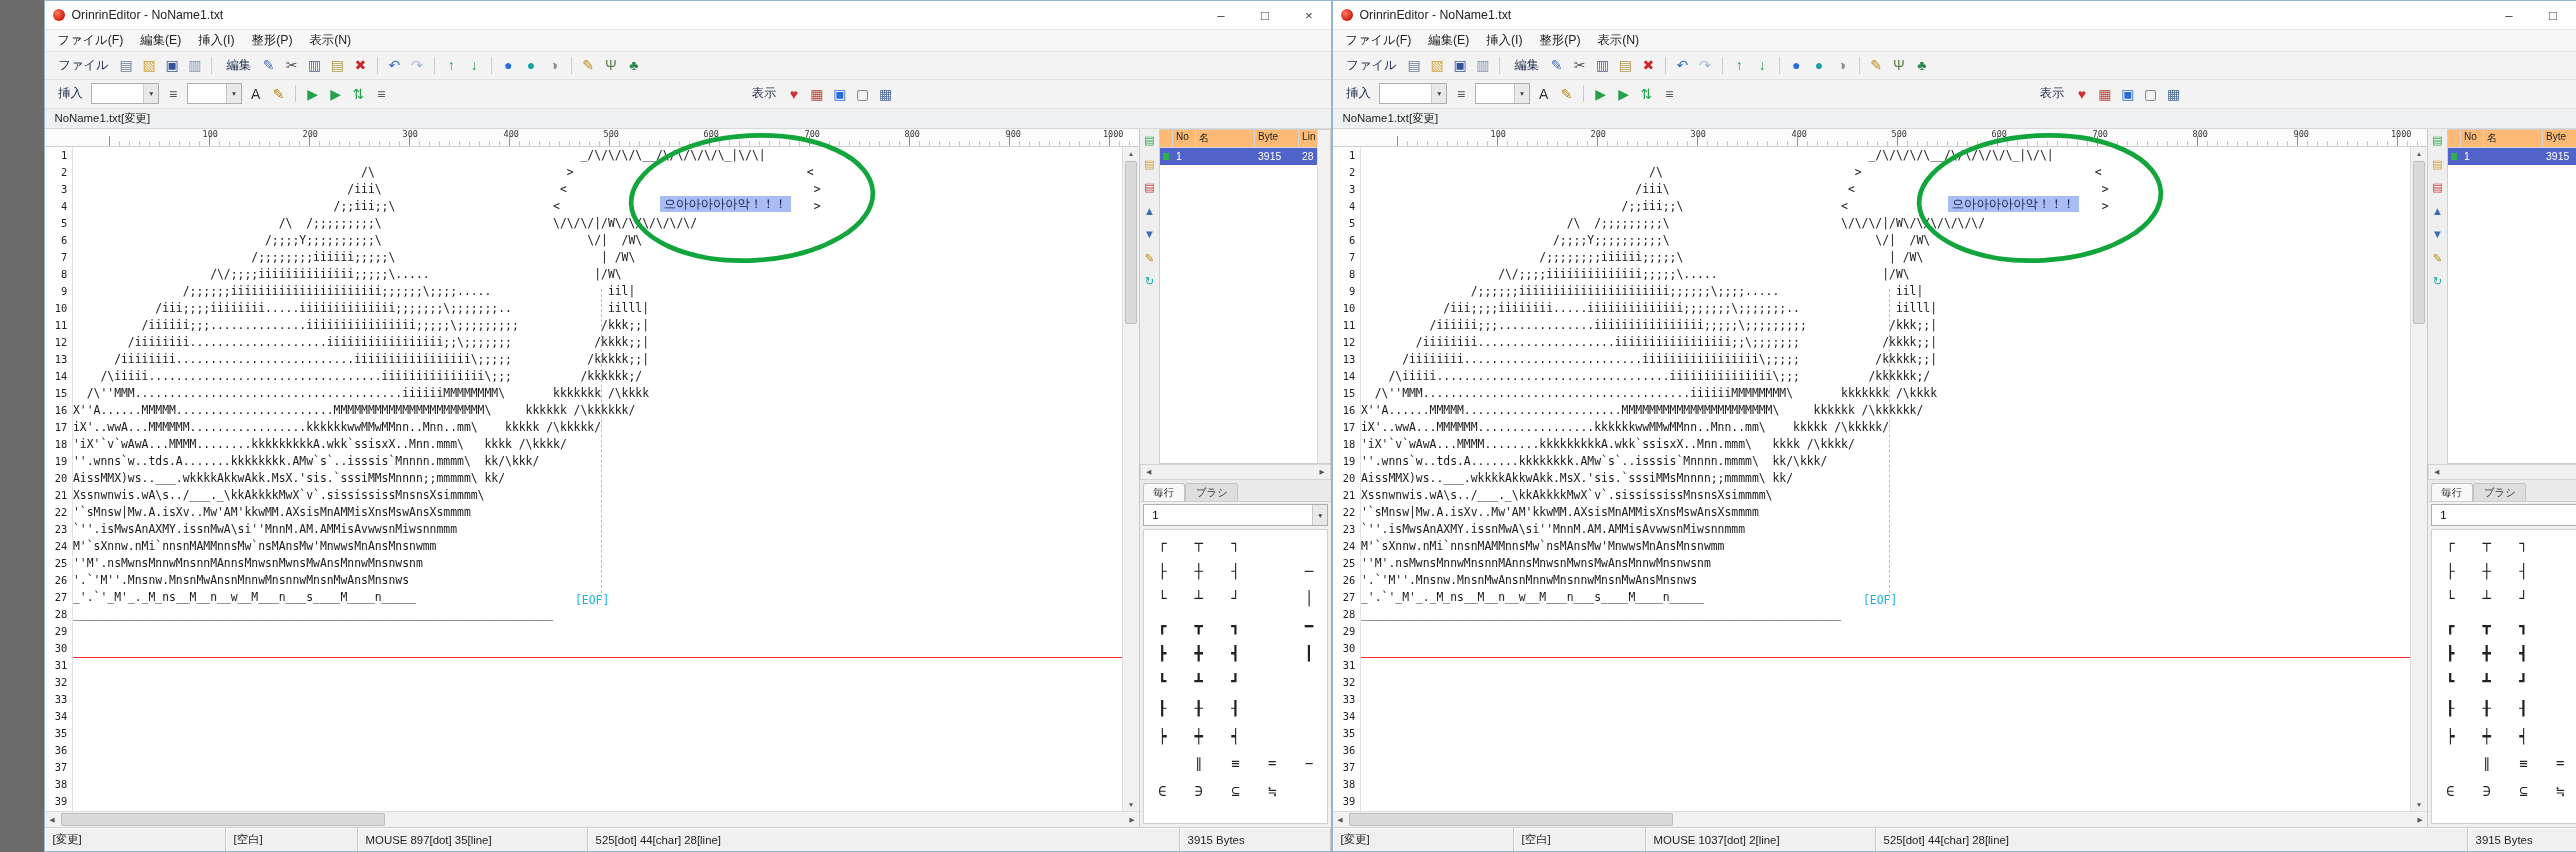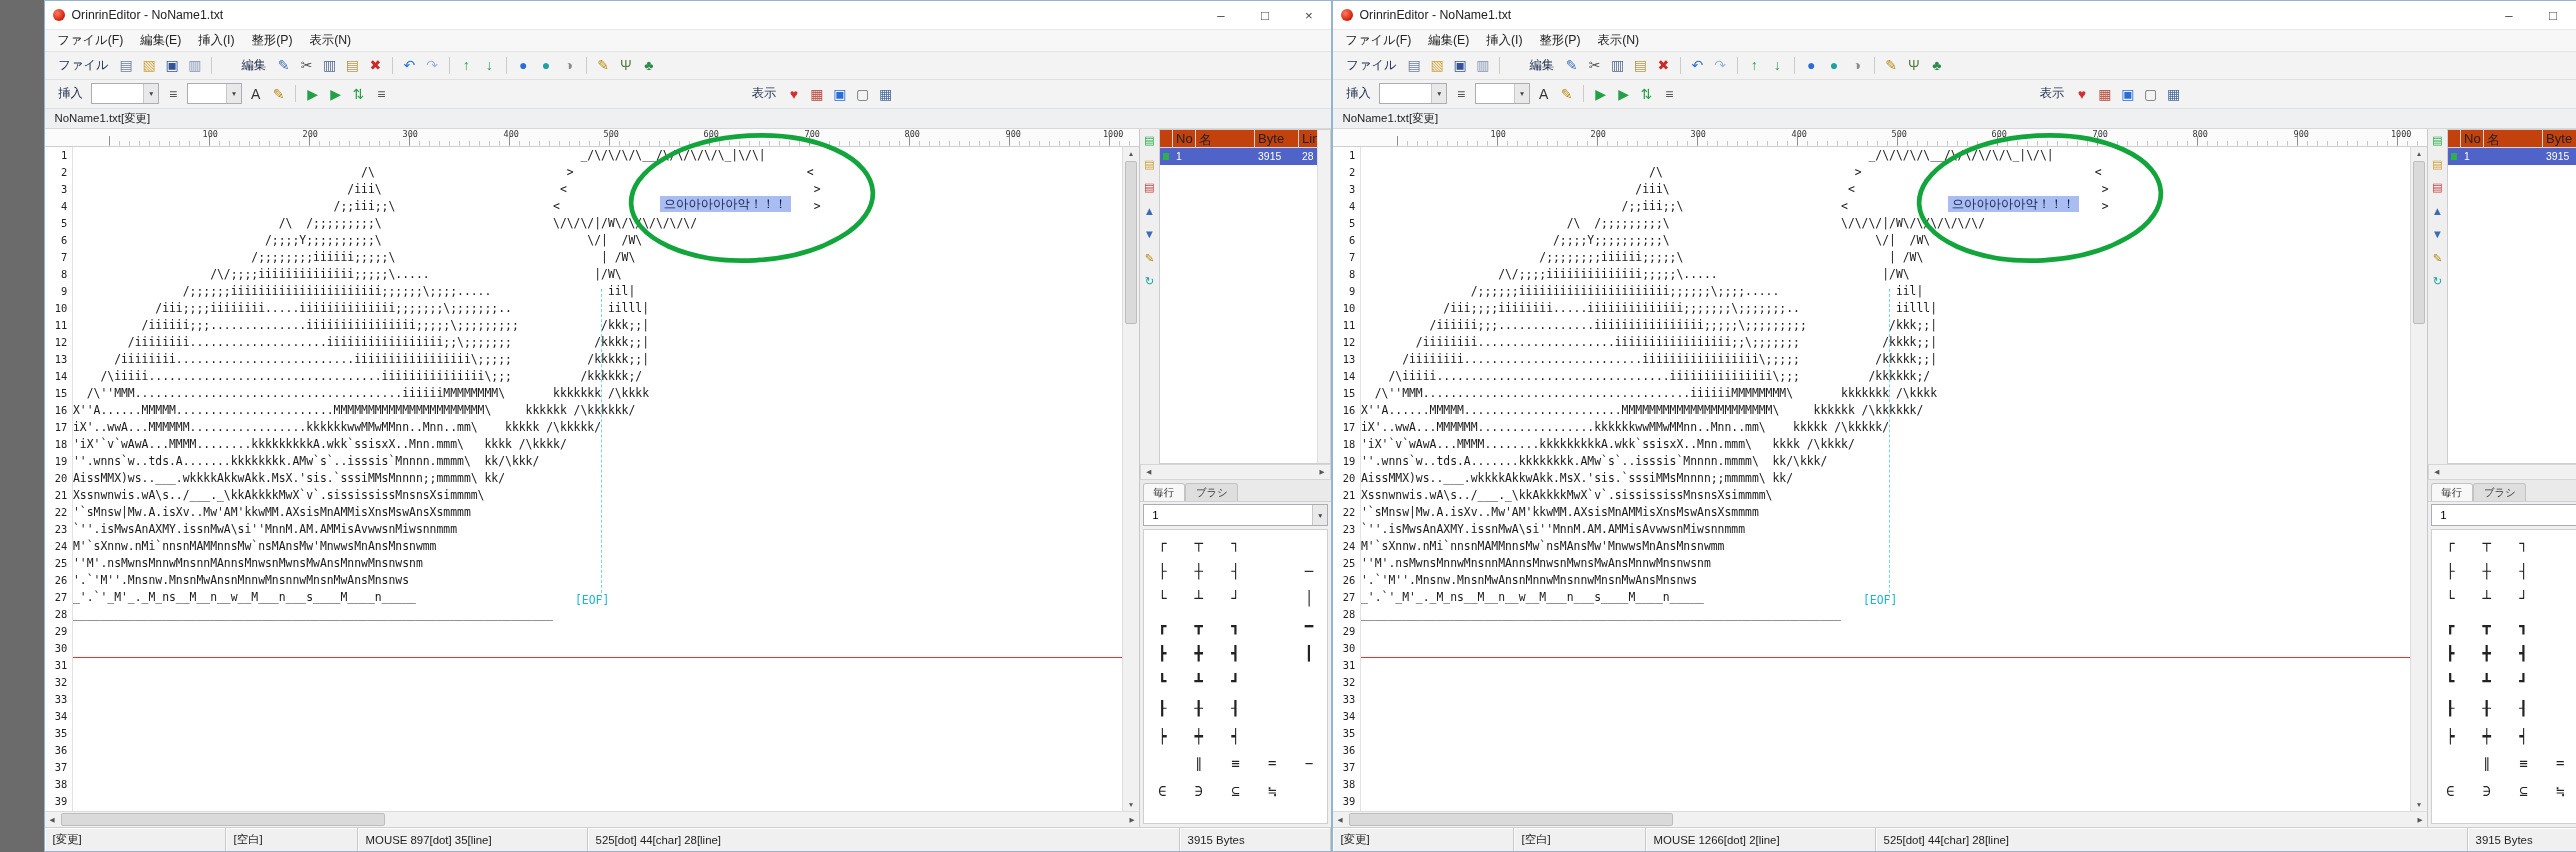--- a/index.html
+++ b/index.html
@@ -11,21 +11,21 @@
   .titlebar{height:28px;flex:0 0 auto;background:#ffffff;display:flex;align-items:center;padding-left:7.6px;gap:6.6px;border-bottom:0.9px solid #e8e8e8;}
   .app-icon{width:12.3px;height:12.3px;border-radius:50%;background:radial-gradient(circle at 35% 35%,#ff7a5c,#cf1d10 70%);flex:0 0 auto;}
   .title{font-size:12.3px;color:#222;}
   .win-controls{margin-left:auto;display:flex;height:100%;}
   .win-btn{width:44px;height:100%;display:flex;align-items:center;justify-content:center;font-size:13.3px;color:#444;}
   
   .menubar{height:21px;flex:0 0 auto;background:#f7f7f7;display:flex;align-items:center;padding-left:3.8px;font-size:12.3px;color:#222;border-bottom:0.9px solid #e3e3e3;}
   .menu-item{padding:0 8.5px;}
   
   .toolbar{display:flex;align-items:center;background:#f3f3f3;border-bottom:0.9px solid #e0e0e0;padding:0 3.8px;flex:0 0 auto;}
-  .toolbar1{height:26.5px;gap:15px;} .toolbar2{height:28px;}
+  .toolbar1{height:26.5px;} .toolbar2{height:28px;}
   .tb-group{display:flex;align-items:center;gap:0.9px;}
   .group-offset{margin-left:350px;}
   .tb-label{font-size:12.3px;color:#1c2b4a;padding:0 5.7px 0 9.5px;white-space:nowrap;}
   .tbicon{width:22px;height:21px;display:flex;align-items:center;justify-content:center;font-size:14px;border-radius:2.8px;cursor:default;}
   .vsep{width:0.9px;height:17px;background:#cbcbcb;margin:0 4.7px;display:inline-block;}
   .combo{height:19px;background:#fff;border:0.9px solid #abadb3;display:flex;align-items:center;justify-content:space-between;font-size:10.4px;margin:0 1.9px;}
   .combo-val{padding-left:3.8px;overflow:hidden;white-space:nowrap;}
   .combo-arrow{width:14px;height:100%;background:#e9e9e9;display:flex;align-items:center;justify-content:center;font-size:6.6px;color:#444;border-left:0.9px solid #c8c8c8;flex:0 0 auto;}
   
   .doc-label-row{height:19px;flex:0 0 auto;background:#eef0f2;display:flex;align-items:center;padding-left:9.5px;border-bottom:0.9px solid #d8d8d8;}
@@ -55,21 +55,21 @@
   .vthumb{margin:0.9px 1.9px;height:161px;background:#dadada;border:0.9px solid #bdbdbd;border-radius:1.9px;}
   .vscroll .bottom{margin-top:auto;}
   .hscroll{height:15px;flex:0 0 auto;background:#f1f1f1;border-top:0.9px solid #dcdcdc;display:flex;align-items:center;}
   .hthumb{width:322px;height:10.4px;margin:0 1.9px;background:#dadada;border:0.9px solid #bdbdbd;border-radius:1.9px;}
   
   .side-panel{width:191px;flex:0 0 auto;border-left:0.9px solid #c8c8c8;background:#f0f0f0;display:flex;flex-direction:column;}
   .side-top{height:335px;flex:0 0 auto;display:flex;}
   .side-strip{width:19px;flex:0 0 auto;display:flex;flex-direction:column;align-items:center;padding-top:4.7px;gap:9.5px;background:#efefef;}
   .strip-icon{width:14px;height:14px;display:flex;align-items:center;justify-content:center;font-size:11.4px;}
   .side-table{flex:1;background:#fff;border:0.9px solid #cfcfcf;position:relative;overflow:hidden;}
-  .tbl-header{display:flex;height:17px;background:#c2410c;border-bottom:0.9px solid #d5d5d5;font-size:13px;color:#222;}
+  .tbl-header{display:flex;height:17px;background:#fdba74;border-bottom:0.9px solid #d5d5d5;font-size:10px;color:#222;}
   .tbl-header .cell{border-right:0.9px solid #d5d5d5;padding:1.9px 2.8px;box-sizing:border-box;overflow:hidden;white-space:nowrap;flex:0 0 auto;}
   .tbl-row{display:flex;height:17px;font-size:10.4px;align-items:center;}
   .tbl-row .cell{padding:1.9px 2.8px;box-sizing:border-box;overflow:hidden;white-space:nowrap;flex:0 0 auto;}
   .tbl-row.selected{background:#4f63c8;color:#fff;}
   .tbl-row .cell:first-child::before{content:"";display:inline-block;width:6.6px;height:6.6px;background:#2db04c;}
   .tbl-vscroll{position:absolute;right:0;top:0;bottom:0;width:12.3px;background:#f1f1f1;border-left:0.9px solid #ddd;}
   .side-hscroll{height:14px;flex:0 0 auto;background:#f1f1f1;border:0.9px solid #d5d5d5;display:flex;align-items:center;justify-content:space-between;padding:0 0.9px;}
   .side-tabs{height:20px;flex:0 0 auto;display:flex;align-items:flex-end;gap:0.9px;padding:1.9px 2.8px 0;background:#eaeaea;border-bottom:0.9px solid #cfcfcf;}
   .side-tab{font-size:10.4px;padding:1.9px 9.5px;background:#dedede;border:0.9px solid #c3c3c3;border-bottom:none;border-radius:2.8px 2.8px 0 0;color:#333;}
   .side-tab.active{background:#f8f8f8;}
@@ -660,19 +660,19 @@
             <span class="pcell">⊆</span>
             <span class="pcell">≒</span>
             <span class="pcell"></span>
           </div>
       </aside>
     </div>
 
     <footer class="statusbar">
       <span class="seg s1">[変更]</span>
       <span class="seg s2">[空白]</span>
-      <span class="seg s3">MOUSE 1266[dot] 2[line]</span>
+      <span class="seg s3">MOUSE 1037[dot] 2[line]</span>
       <span class="seg s4">525[dot] 44[char] 28[line]</span>
       <span class="seg s5">3915 Bytes</span>
     </footer>
   </section>
   </div>
 
 
 </body></html>

